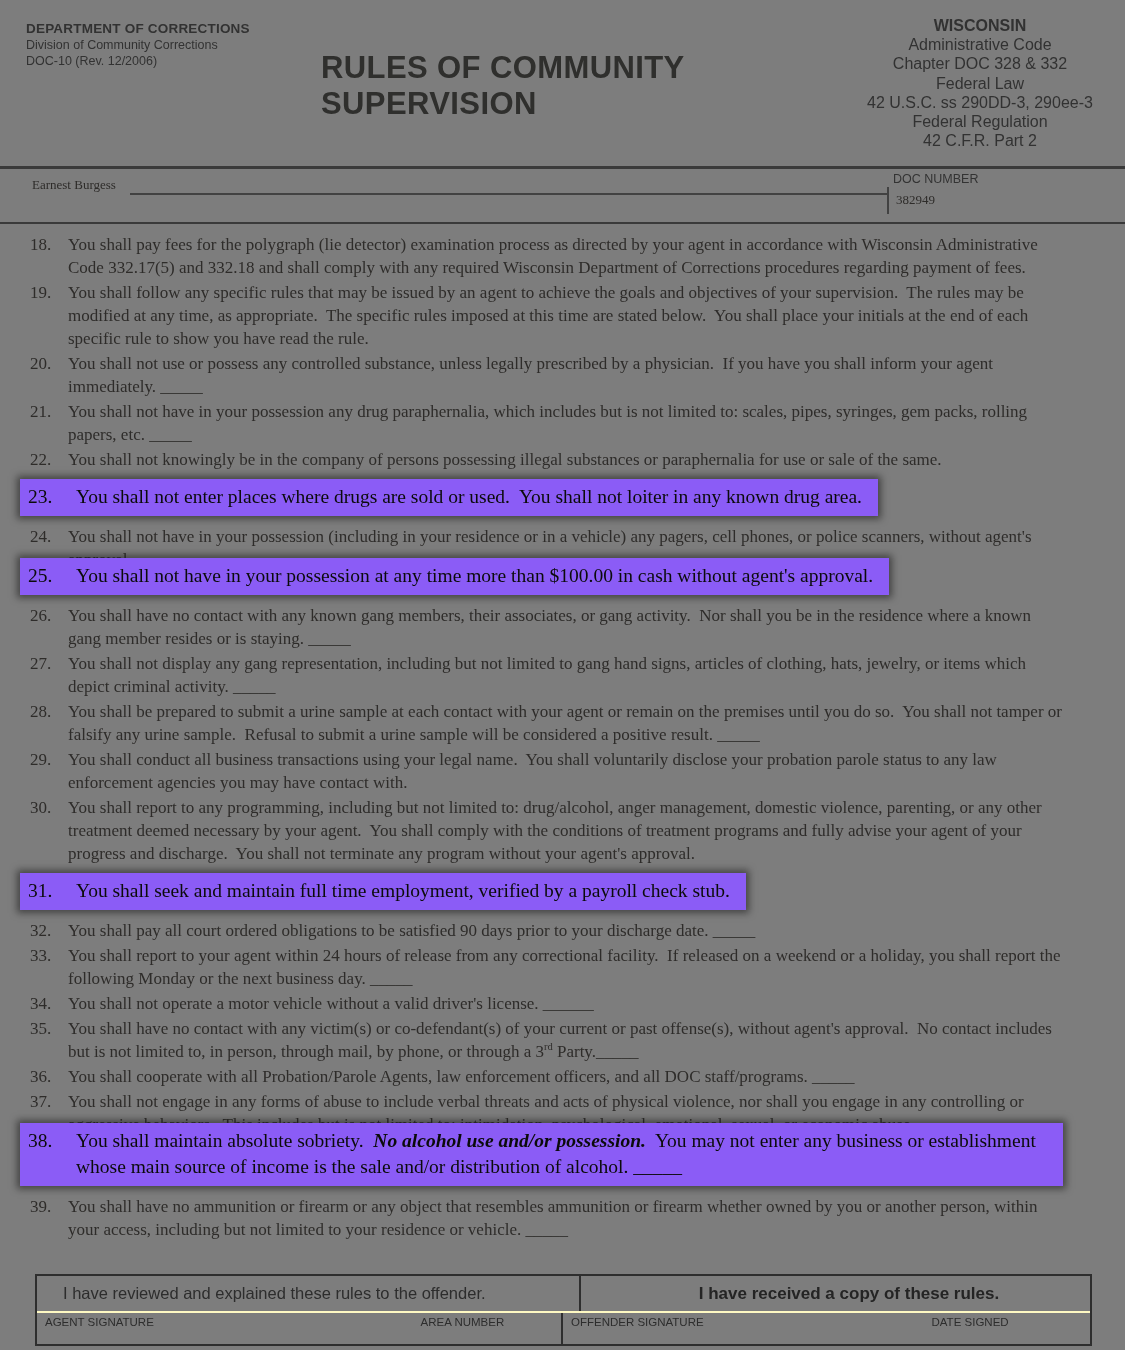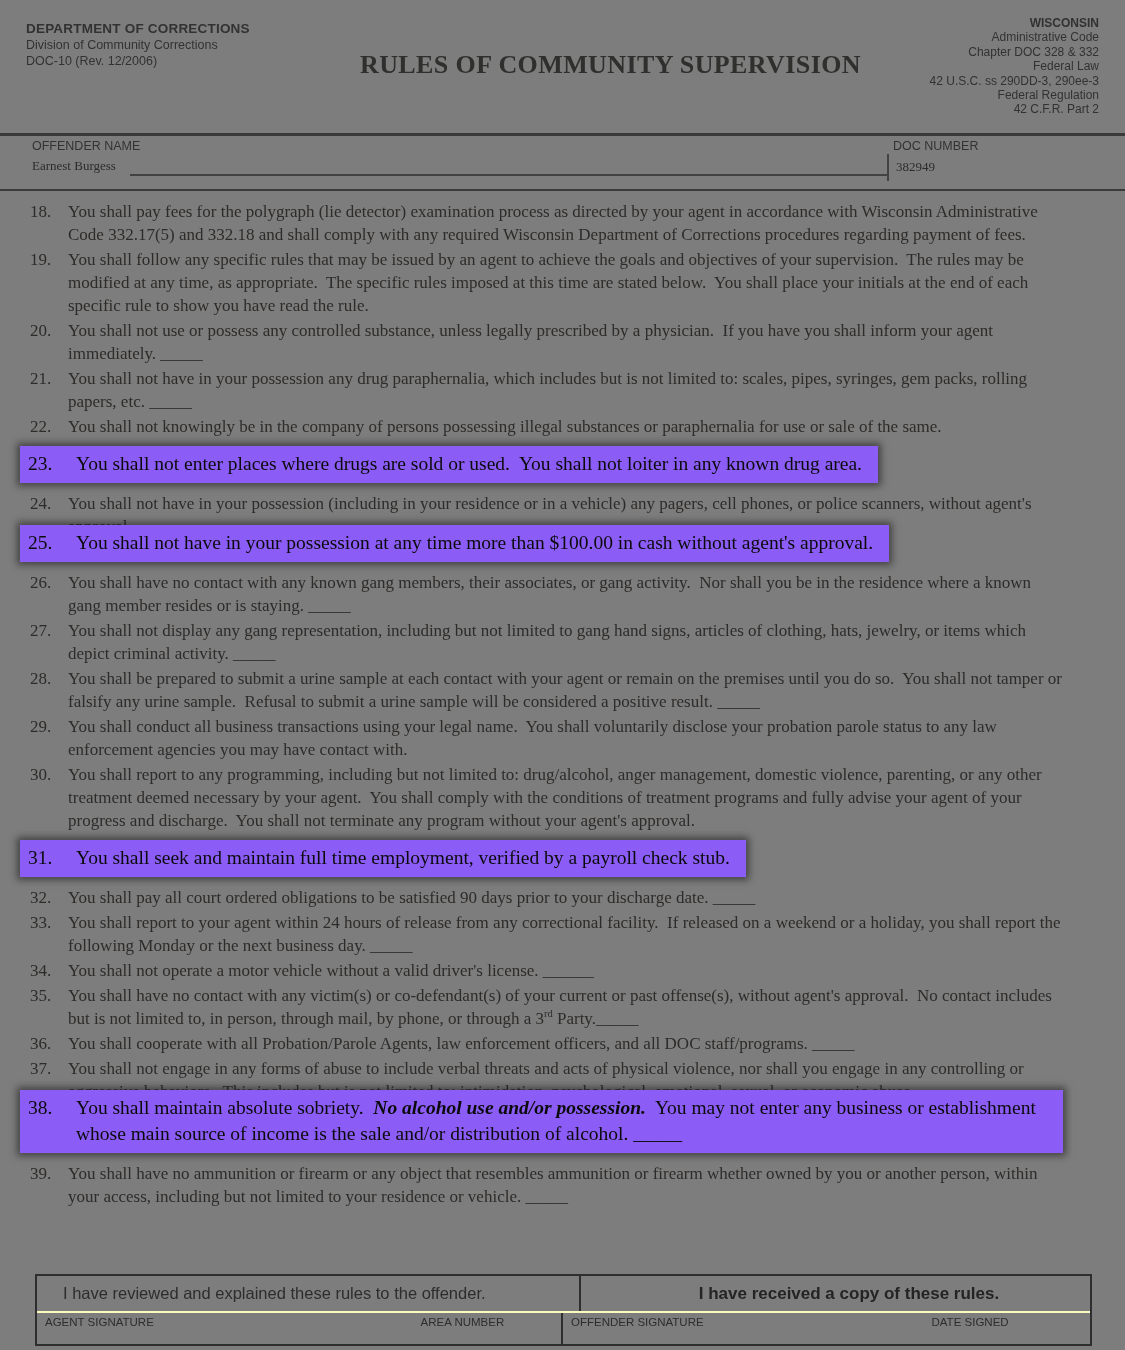--- a/index.html
+++ b/index.html
@@ -6,25 +6,25 @@
   .page{
     width:1125px;height:1350px;background:#7d7d7d;position:relative;overflow:hidden;
     font-family:"Liberation Serif",serif;color:#2e2c2a;
   }
   
   .header{display:flex;padding:20px 26px 0 26px;}
   .h-left{width:295px;font-family:"Liberation Sans",sans-serif;color:#323232;line-height:1.28;}
   .h-left .l0{font-weight:bold;font-size:13.5px;letter-spacing:.2px;}
   .h-left .l1,.h-left .l2{font-size:12.5px;}
   .h-title{
-    flex:1;text-align:right;font-family:Liberation Serif, serif;font-weight:bold;
-    font-size:26px;letter-spacing:.4px;color:#2f2f2d;padding-top:30px;
-  }
-  .h-right{width:238px;text-align:right;font-family:"Liberation Sans",sans-serif;
-    font-size:12px;line-height:1.2;color:#323232;margin-top:-4px;}
+    flex:1;text-align:left;font-family:Liberation Sans, sans-serif;font-weight:bold;
+    font-size:31px;letter-spacing:.4px;color:#2f2f2d;padding-top:30px;
+  }
+  .h-right{width:238px;text-align:center;font-family:"Liberation Sans",sans-serif;
+    font-size:16px;line-height:1.2;color:#323232;margin-top:-4px;}
   .h-right .l0{font-weight:bold;}
   
   .idrow{
     margin:16px 0 0 0;border-top:3px solid #3a3a3a;border-bottom:2px solid #3a3a3a;
     display:flex;height:53px;
   }
   .id-label{font-family:"Liberation Sans",sans-serif;font-size:12.5px;color:#333;}
   .id-left{flex:1;padding:3px 0 0 32px;display:flex;flex-direction:column;}
   .id-name-line{display:flex;align-items:flex-end;}
   .id-value{font-size:13px;line-height:26px;}
@@ -79,21 +79,20 @@
       <div>Chapter DOC 328 &amp; 332</div>
       <div>Federal Law</div>
       <div>42 U.S.C. ss 290DD-3, 290ee-3</div>
       <div>Federal Regulation</div>
       <div>42 C.F.R. Part 2</div>
     </div>
   </div>
 
   <div class="idrow">
     <div class="id-left">
-      <div class="id-label">OFFENDER NAME</div>
       <div class="id-name-line">
         <div class="id-value">Earnest Burgess</div>
         <div class="id-underline"></div>
       </div>
     </div>
     <div class="id-right">
       <div class="id-label">DOC NUMBER</div>
       <div class="id-value docnum">382949</div>
     </div>
   </div>

